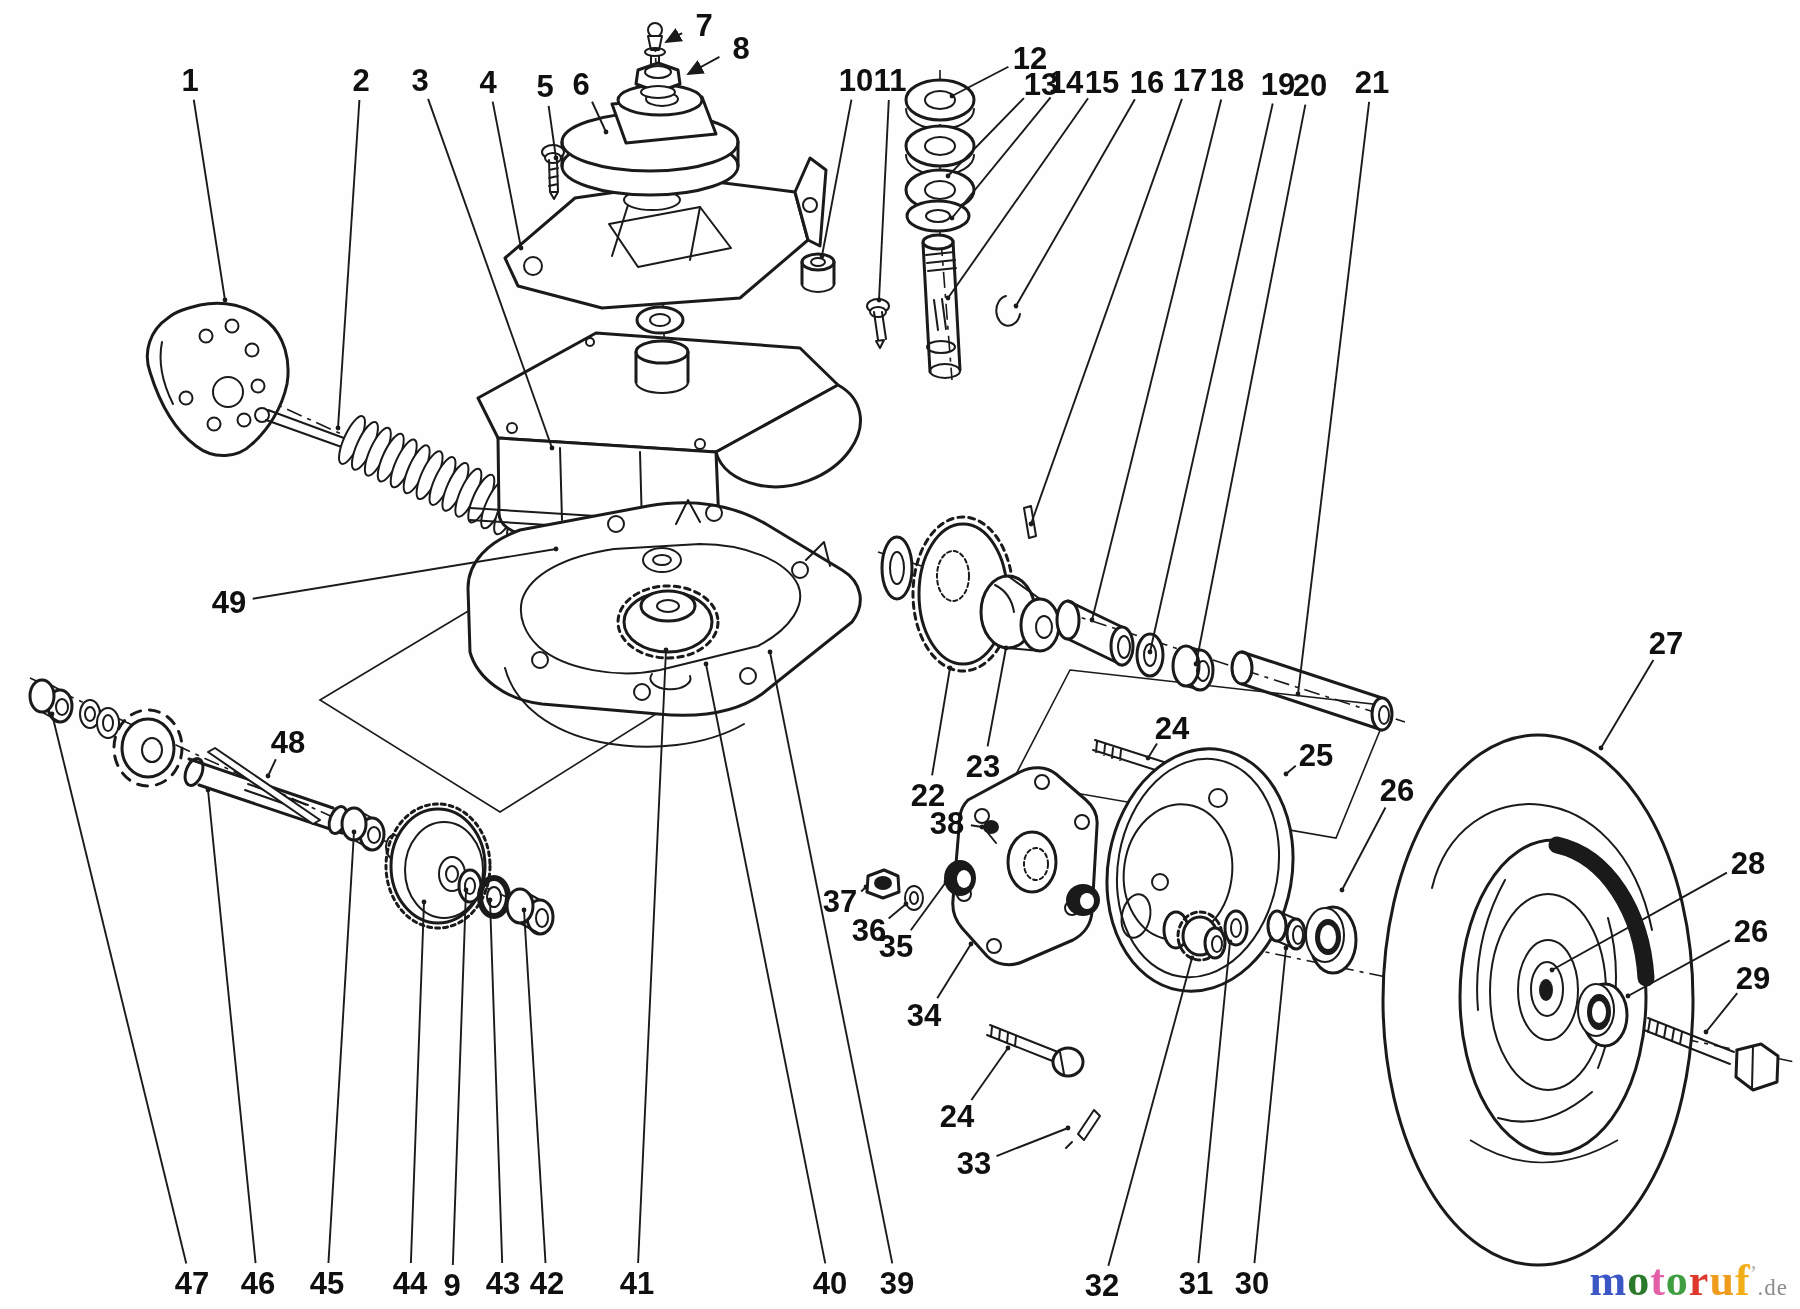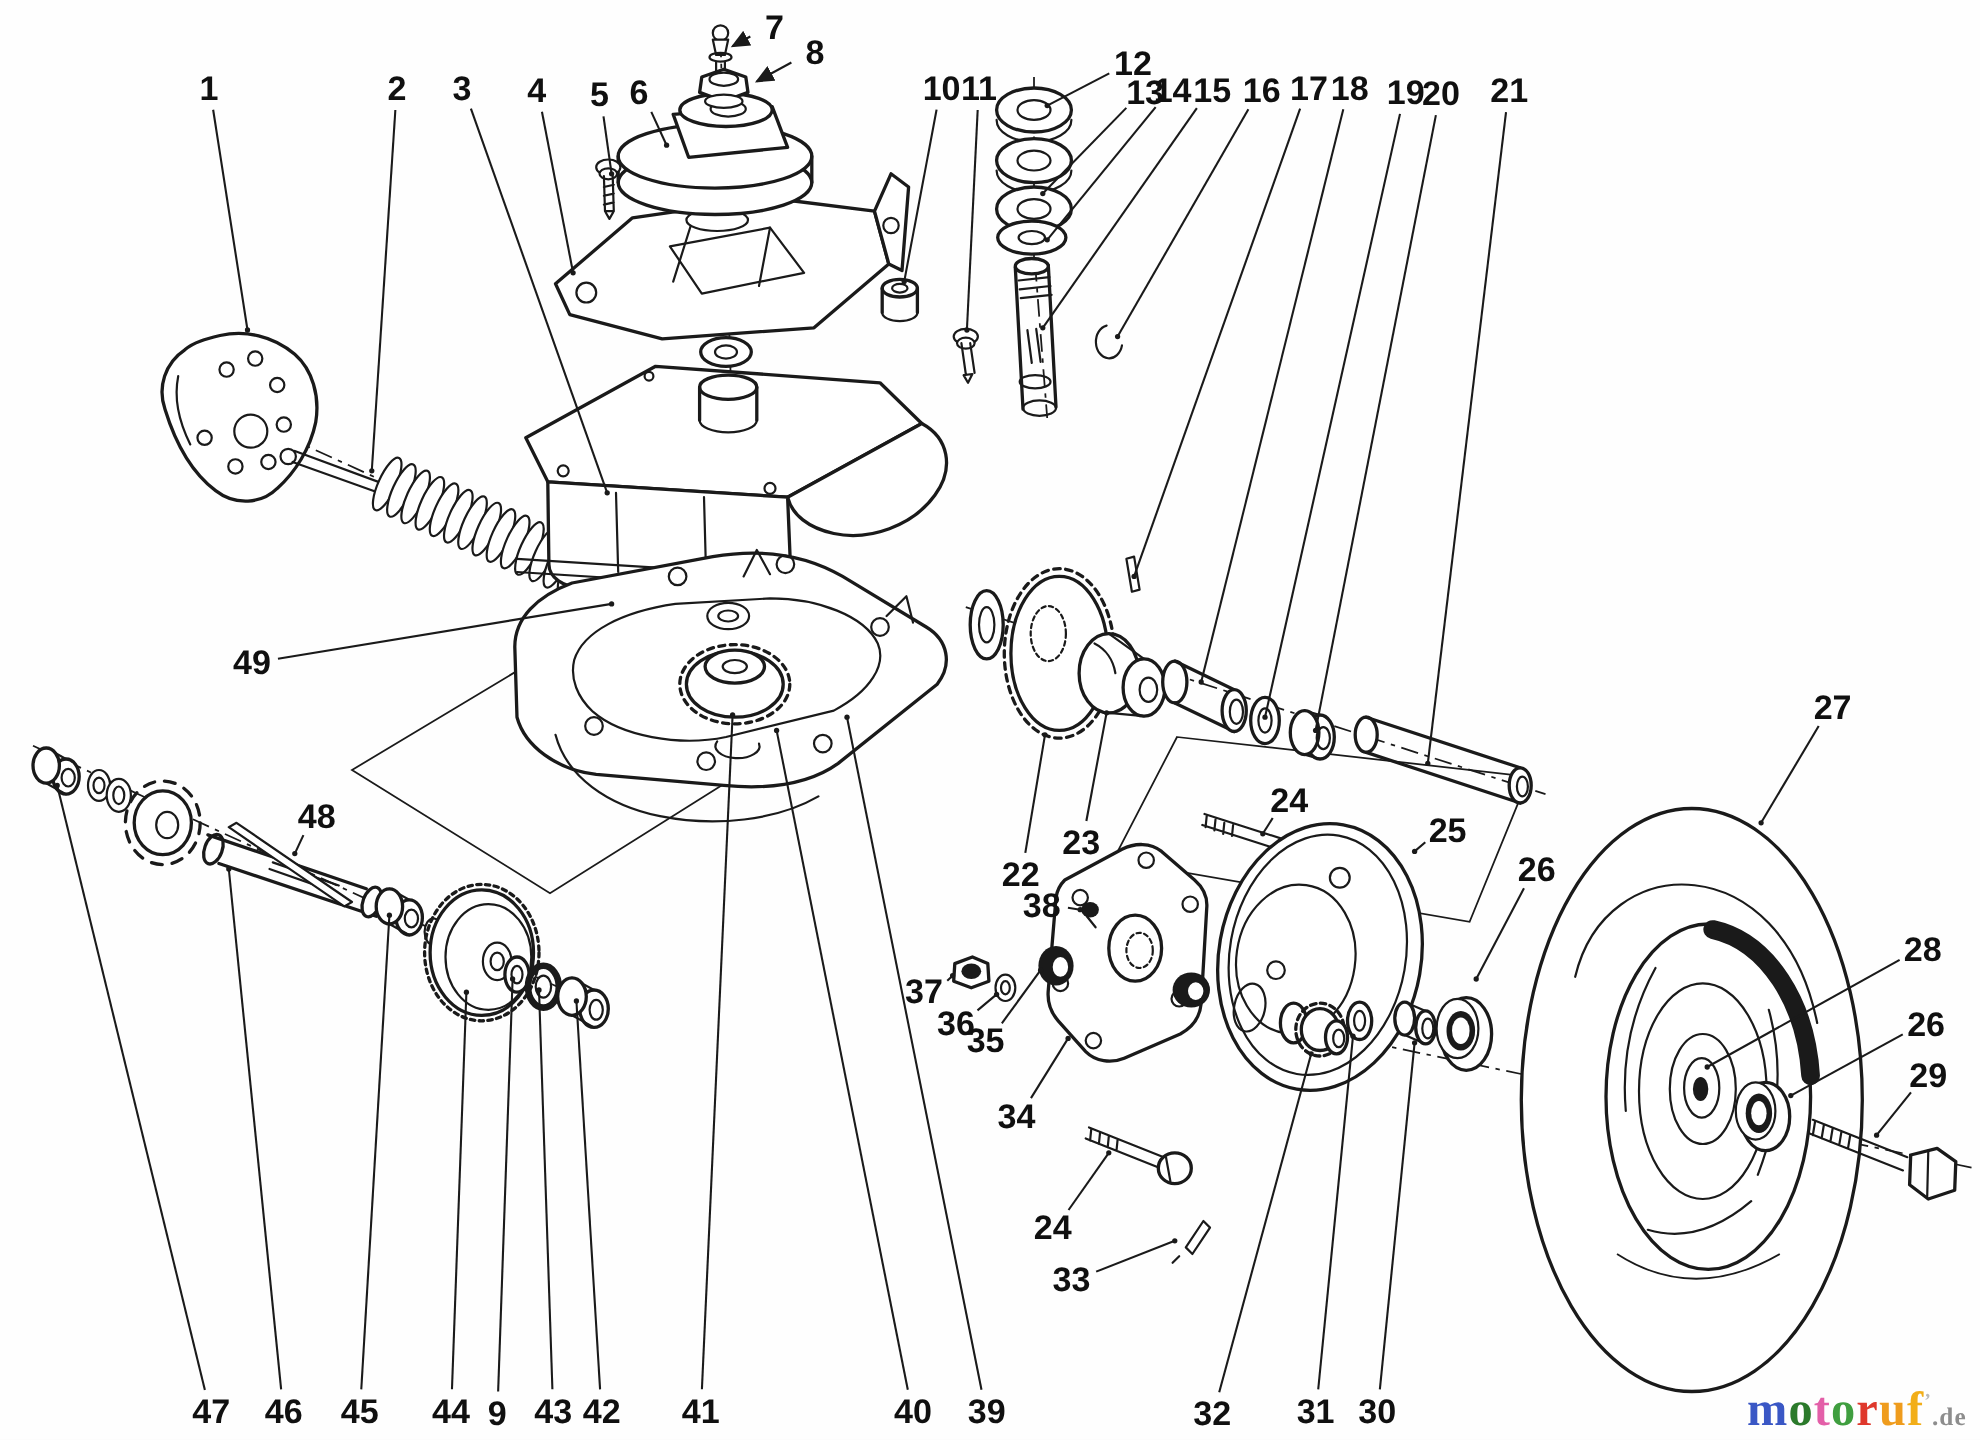--- a/index.html
+++ b/index.html
@@ -9,21 +9,21 @@
   .ln  {fill:none;stroke:#1a1a1a;stroke-width:3;stroke-linecap:round;stroke-linejoin:round;}
   .ln2 {fill:none;stroke:#1a1a1a;stroke-width:2;stroke-linecap:round;stroke-linejoin:round;}
   .thin{fill:none;stroke:#1a1a1a;stroke-width:1.6;}
   .wf  {fill:#ffffff;}
   .bf  {fill:#1a1a1a;stroke:none;}
   .cl  {fill:none;stroke:#1a1a1a;stroke-width:1.6;stroke-dasharray:16 6 4 6;}
   .leader{stroke:#1a1a1a;stroke-width:1.9;fill:none;}
   text.callout{font:700 31px "Liberation Sans",sans-serif;fill:#101010;}
   #watermark{position:absolute;right:12px;bottom:6px;font-family:"Liberation Serif",serif;
              font-weight:700;font-size:44px;letter-spacing:1px;line-height:1;user-select:none;}
-  #watermark .suf{font-size:23px;font-weight:700;}
+  #watermark .suf{font-size:23px;font-weight:400;}
   #watermark .mk{font-size:18px;vertical-align:super;}
 </style>
 </head>
 <body>
 
 <div id="stage">
 <svg width="1800" height="1309" viewBox="0 0 1800 1309">
   <defs>
     <marker id="arr" markerWidth="10" markerHeight="8" refX="8" refY="4" orient="auto">
       <path d="M0,0 L9,4 L0,8 Z" fill="#1a1a1a"></path>

